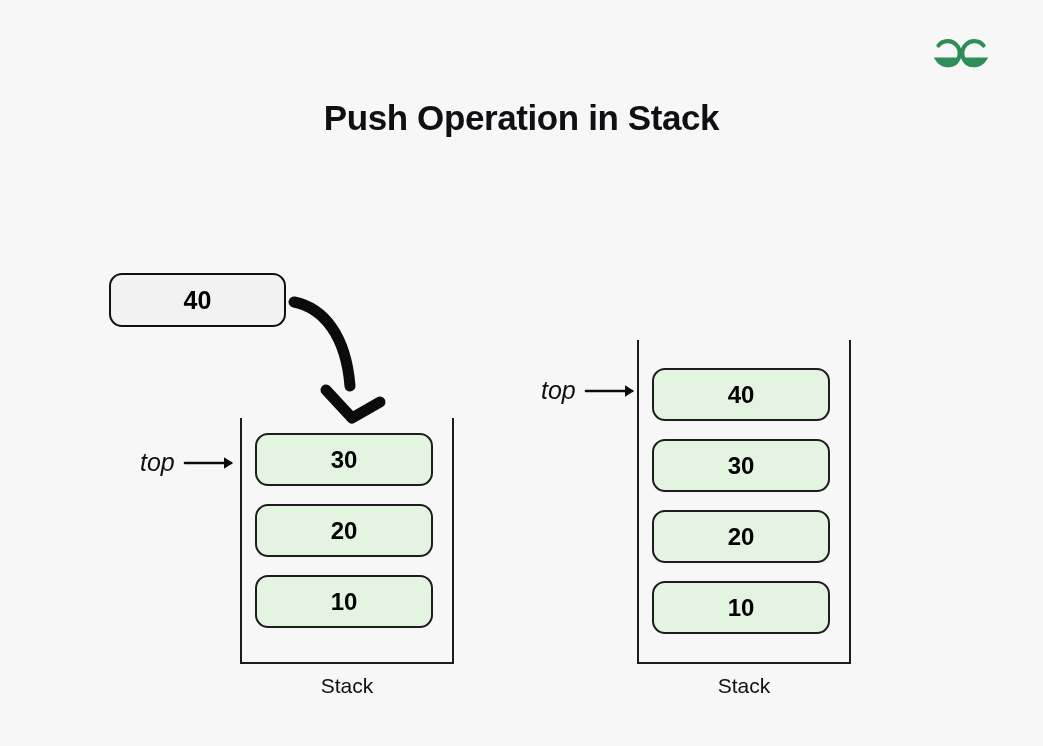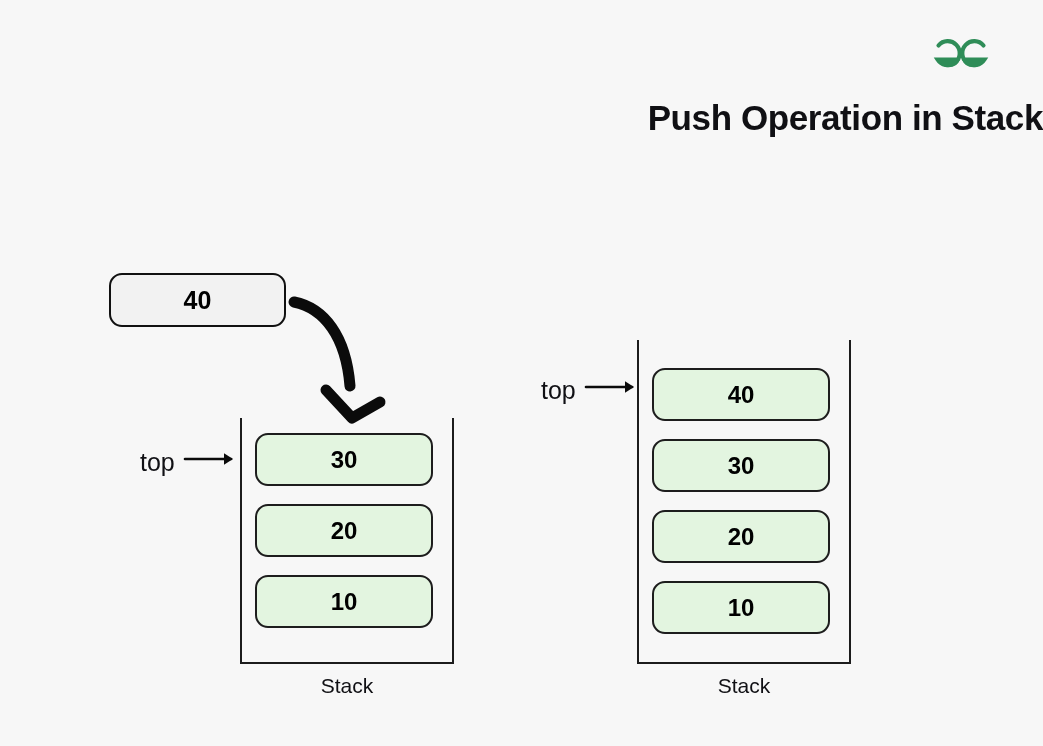--- a/index.html
+++ b/index.html
@@ -30,21 +30,21 @@
     width: 66px;
     height: 42px;
   }
 
   
   .page-title {
     position: absolute;
     left: 0;
     top: 98px;
     width: 1043px;
-    text-align: right;
+    text-align: center;
     font-size: 35px;
     font-weight: bold;
     letter-spacing: -0.4px;
     color: #101014;
     font-family: "Liberation Sans", sans-serif;
   }
 
   
   .push-element {
     position: absolute;
@@ -109,21 +109,22 @@
     text-align: center;
     font-size: 21px;
     font-weight: normal;
     color: #101014;
   }
 
   
   .top-pointer {
     position: absolute;
     display: flex;
-    align-items: flex-start;
+    align-items: center;
+    font-style: italic;
   }
   .top-pointer .top-label {
     font-size: 25px;
     color: #101014;
     line-height: 1;
     margin-right: 8px;
   }
   .top-pointer .top-arrow {
     display: block;
   }

